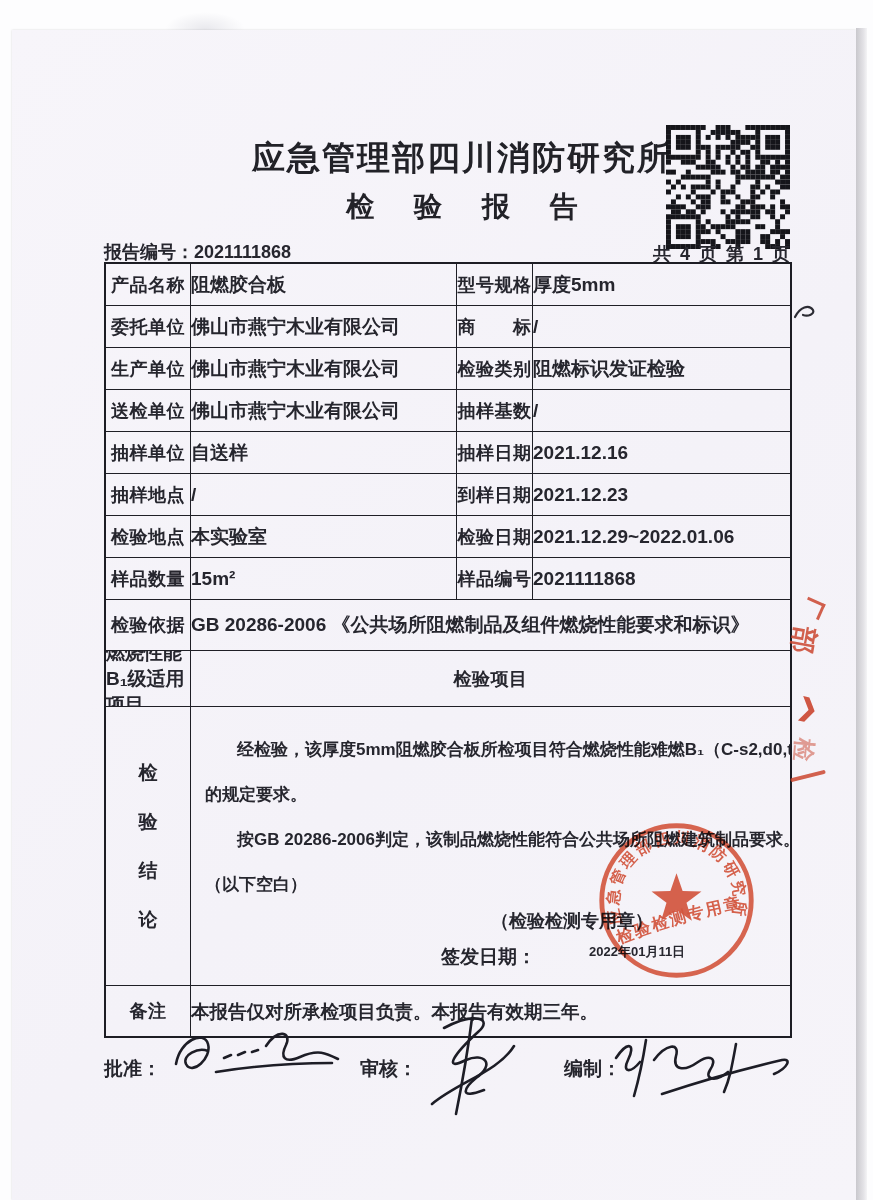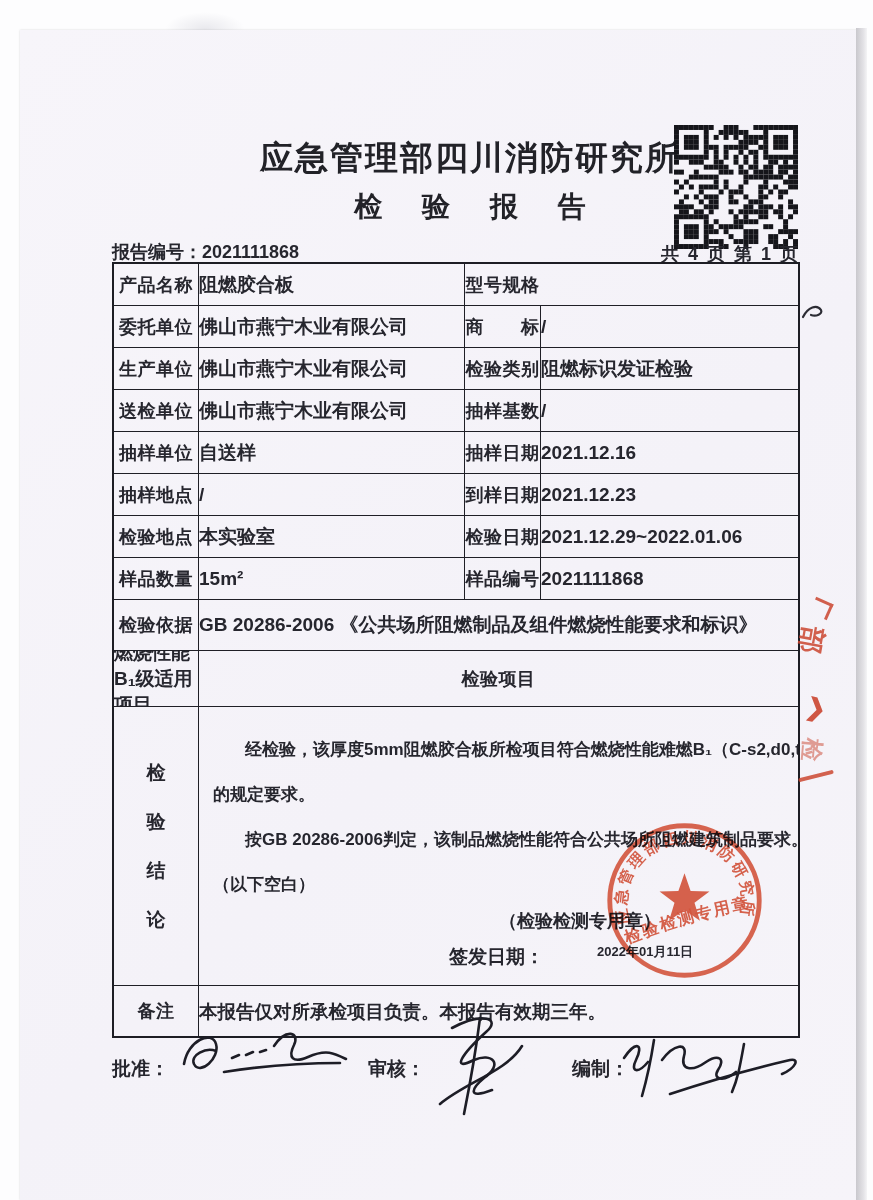--- a/index.html
+++ b/index.html
@@ -3,21 +3,21 @@
 <meta charset="utf-8">
 <style>
   html,body{margin:0;padding:0;}
   body{
     width:873px;height:1200px;position:relative;overflow:hidden;
     background:#fdfdfe;
     font-family:"Liberation Sans",sans-serif;
     -webkit-font-smoothing:antialiased;
   }
   .page{
-    position:absolute;left:20px;top:30px;width:844px;height:1170px;
+    position:absolute;left:12px;top:30px;width:844px;height:1170px;
     background:linear-gradient(135deg,#f7f5fa 0%,#f4f2f8 55%,#f6f4f9 100%);
     box-shadow:0 0 2px rgba(0,0,0,.15);
   }
   .edge-band{
     position:absolute;left:856px;top:28px;width:11px;height:1172px;
     background:linear-gradient(to right,#c9c8cd,#e4e3e7 70%,#f4f4f6);
   }
   .smudge{
     position:absolute;left:165px;top:12px;width:80px;height:34px;
     background:radial-gradient(ellipse at center,rgba(110,110,135,.14),rgba(110,110,135,0) 70%);
@@ -432,20 +432,21 @@
     <span>报告编号：</span><span>2021111868</span>
   </div>
   <div class="meta-pages ink">共 4 页 第 1 页</div>
 
   <div class="tbl ink">
 
     <div class="row">
       <div class="c lab h41">产品名称</div>
       <div class="c val h41">阻燃胶合板</div>
       <div class="c lab h41">型号规格</div>
+      <div class="c val h41">厚度5mm</div>
     </div>
     <div class="row">
       <div class="c lab h41">委托单位</div>
       <div class="c val h41">佛山市燕宁木业有限公司</div>
       <div class="c lab h41">商　　标</div>
       <div class="c val h41">/</div>
     </div>
     <div class="row">
       <div class="c lab h41">生产单位</div>
       <div class="c val h41">佛山市燕宁木业有限公司</div>

